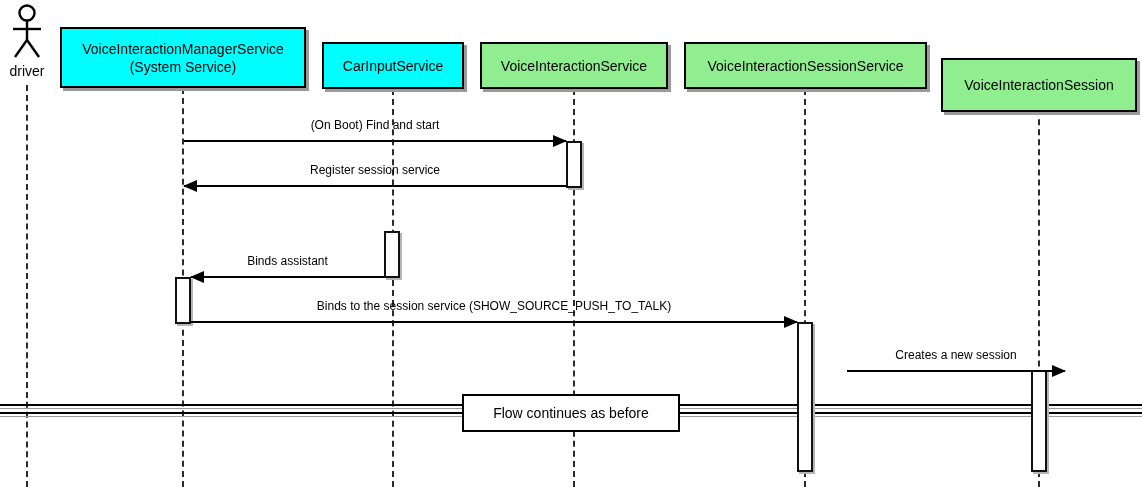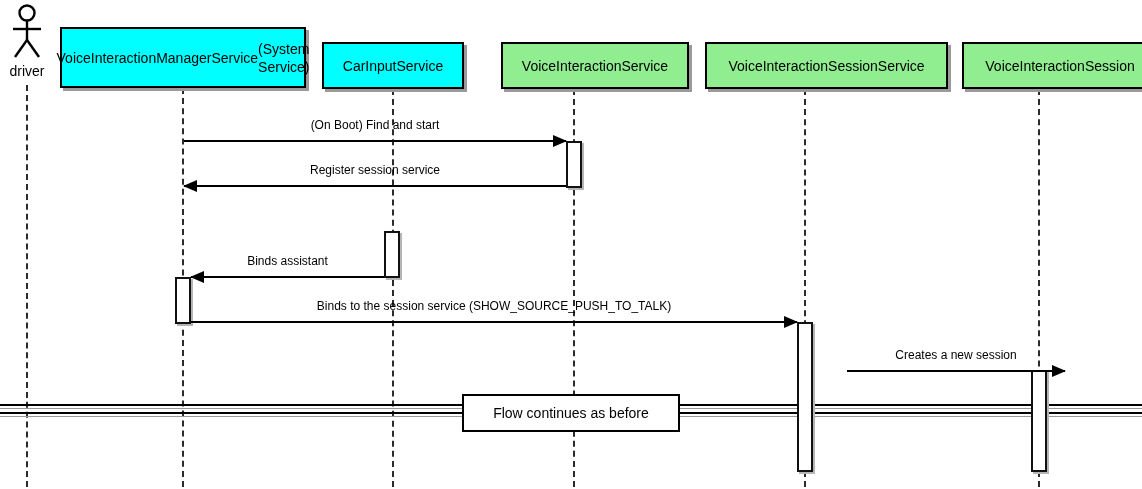--- a/index.html
+++ b/index.html
@@ -4,24 +4,24 @@
 <style>
   html,body{margin:0;padding:0;background:#ffffff;}
   body{font-family:"Liberation Sans", sans-serif; color:#000;}
   #canvas{position:relative;width:1142px;height:489px;background:#fff;overflow:hidden;}
 
   
   .lifeline{position:absolute;width:0;border-left:2px dashed #2b2b2b;z-index:1;}
 
   
   .participant{position:absolute;box-sizing:border-box;border:2.5px solid #000;
-    box-shadow:3px 3px 0 #9a9a9a;display:flex;flex-direction:row;align-items:center;
+    box-shadow:3px 3px 0 #9a9a9a;display:flex;flex-direction:column;align-items:center;
     justify-content:center;text-align:center;font-size:14px;line-height:18px;z-index:3;}
   .fill-cyan{background:#00ffff;}
-  .fill-green{background:#90ee90;margin-left:21px;}
+  .fill-green{background:#90ee90;}
 
   
   .activation{position:absolute;box-sizing:border-box;width:16px;background:#fff;
     border:2px solid #111;box-shadow:2px 2px 0 #b5b5b5;z-index:2;}
 
   
   .message{position:absolute;z-index:4;}
   .msg-label{height:20px;font-size:12px;text-align:center;white-space:nowrap;}
   .msg-line{position:relative;height:2px;background:#000;margin-top:2px;}
   .arrowhead{position:absolute;width:0;height:0;top:-5px;}
@@ -69,21 +69,21 @@
   </div>
   <div class="participant fill-cyan" style="left:322px;top:42px;width:142px;height:47px;">
     <div>CarInputService</div>
   </div>
   <div class="participant fill-green" style="left:480px;top:42px;width:188px;height:47px;">
     <div>VoiceInteractionService</div>
   </div>
   <div class="participant fill-green" style="left:684px;top:42px;width:243px;height:47px;">
     <div>VoiceInteractionSessionService</div>
   </div>
-  <div class="participant fill-green" style="left:941px;top:42px;width:196px;height:47px;">
+  <div class="participant fill-green" style="left:941px;top:58px;width:196px;height:54px;">
     <div>VoiceInteractionSession</div>
   </div>
 
   <div class="activation" style="left:566px;top:141px;height:47px;"></div>
   <div class="activation" style="left:384px;top:231px;height:47px;"></div>
   <div class="activation" style="left:175px;top:277px;height:47px;"></div>
   <div class="activation" style="left:797px;top:322px;height:150px;"></div>
   <div class="activation" style="left:1031px;top:370px;height:102px;"></div>
 
   <div class="message" style="left:184px;top:118px;width:382px;">

